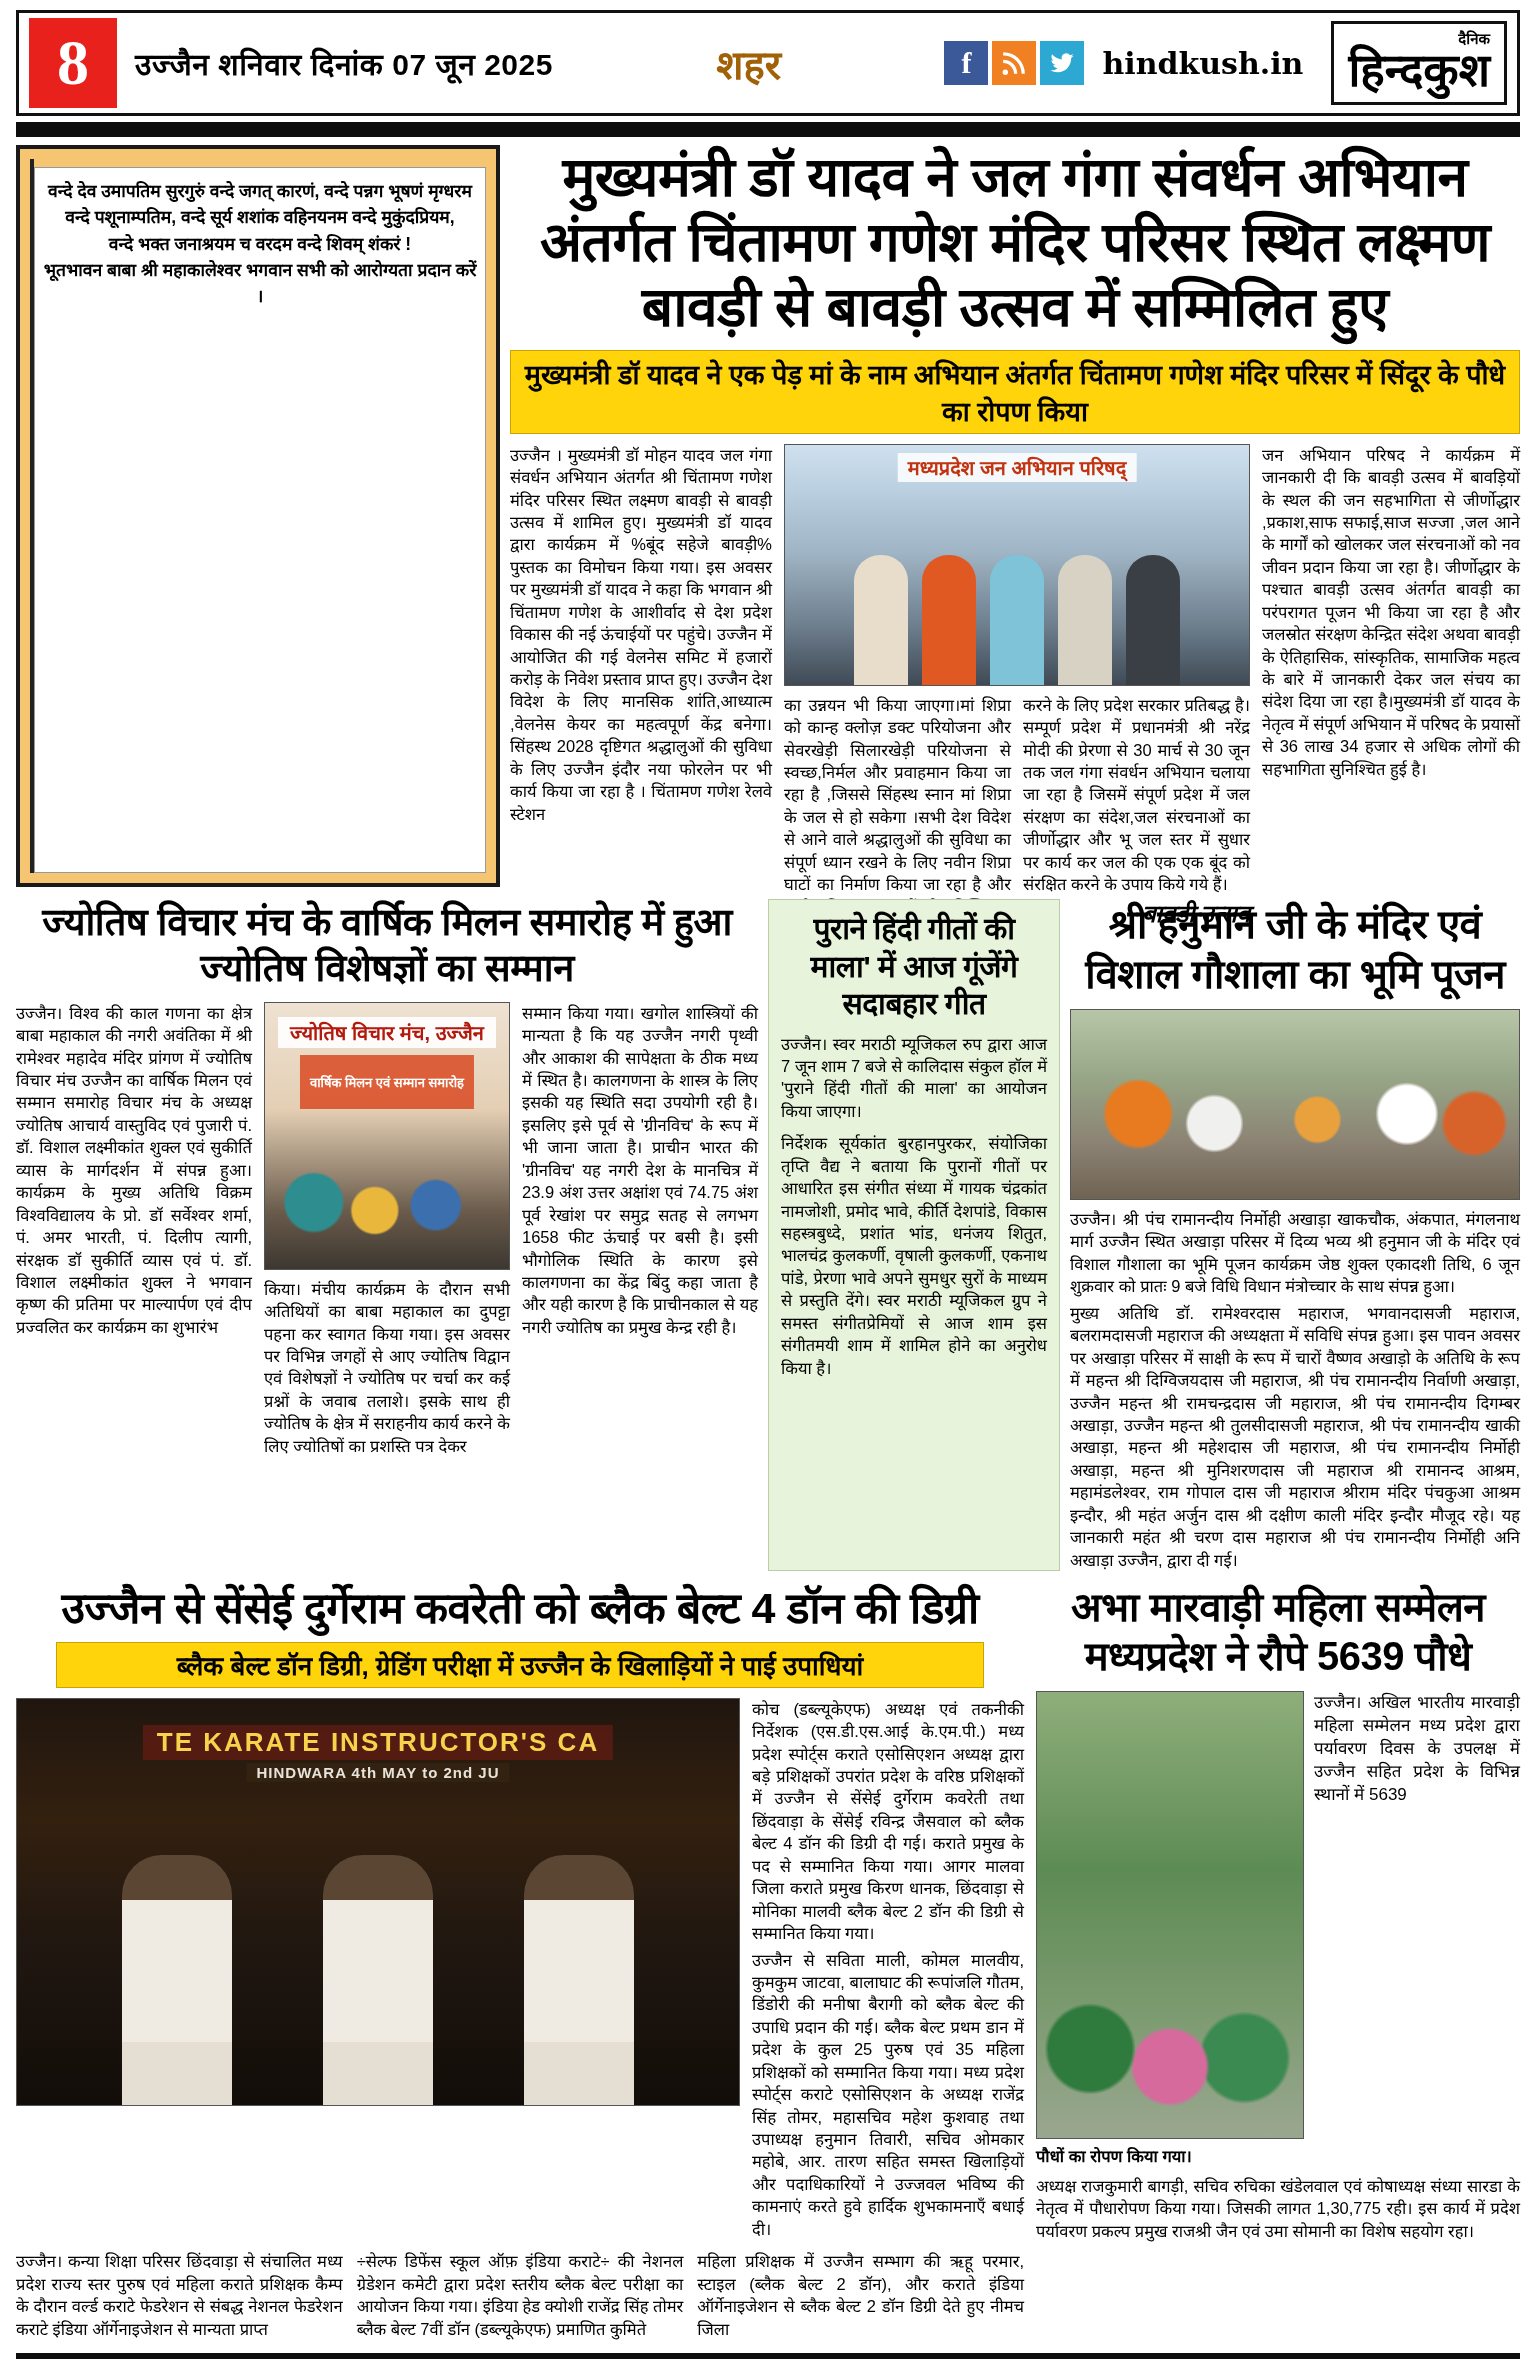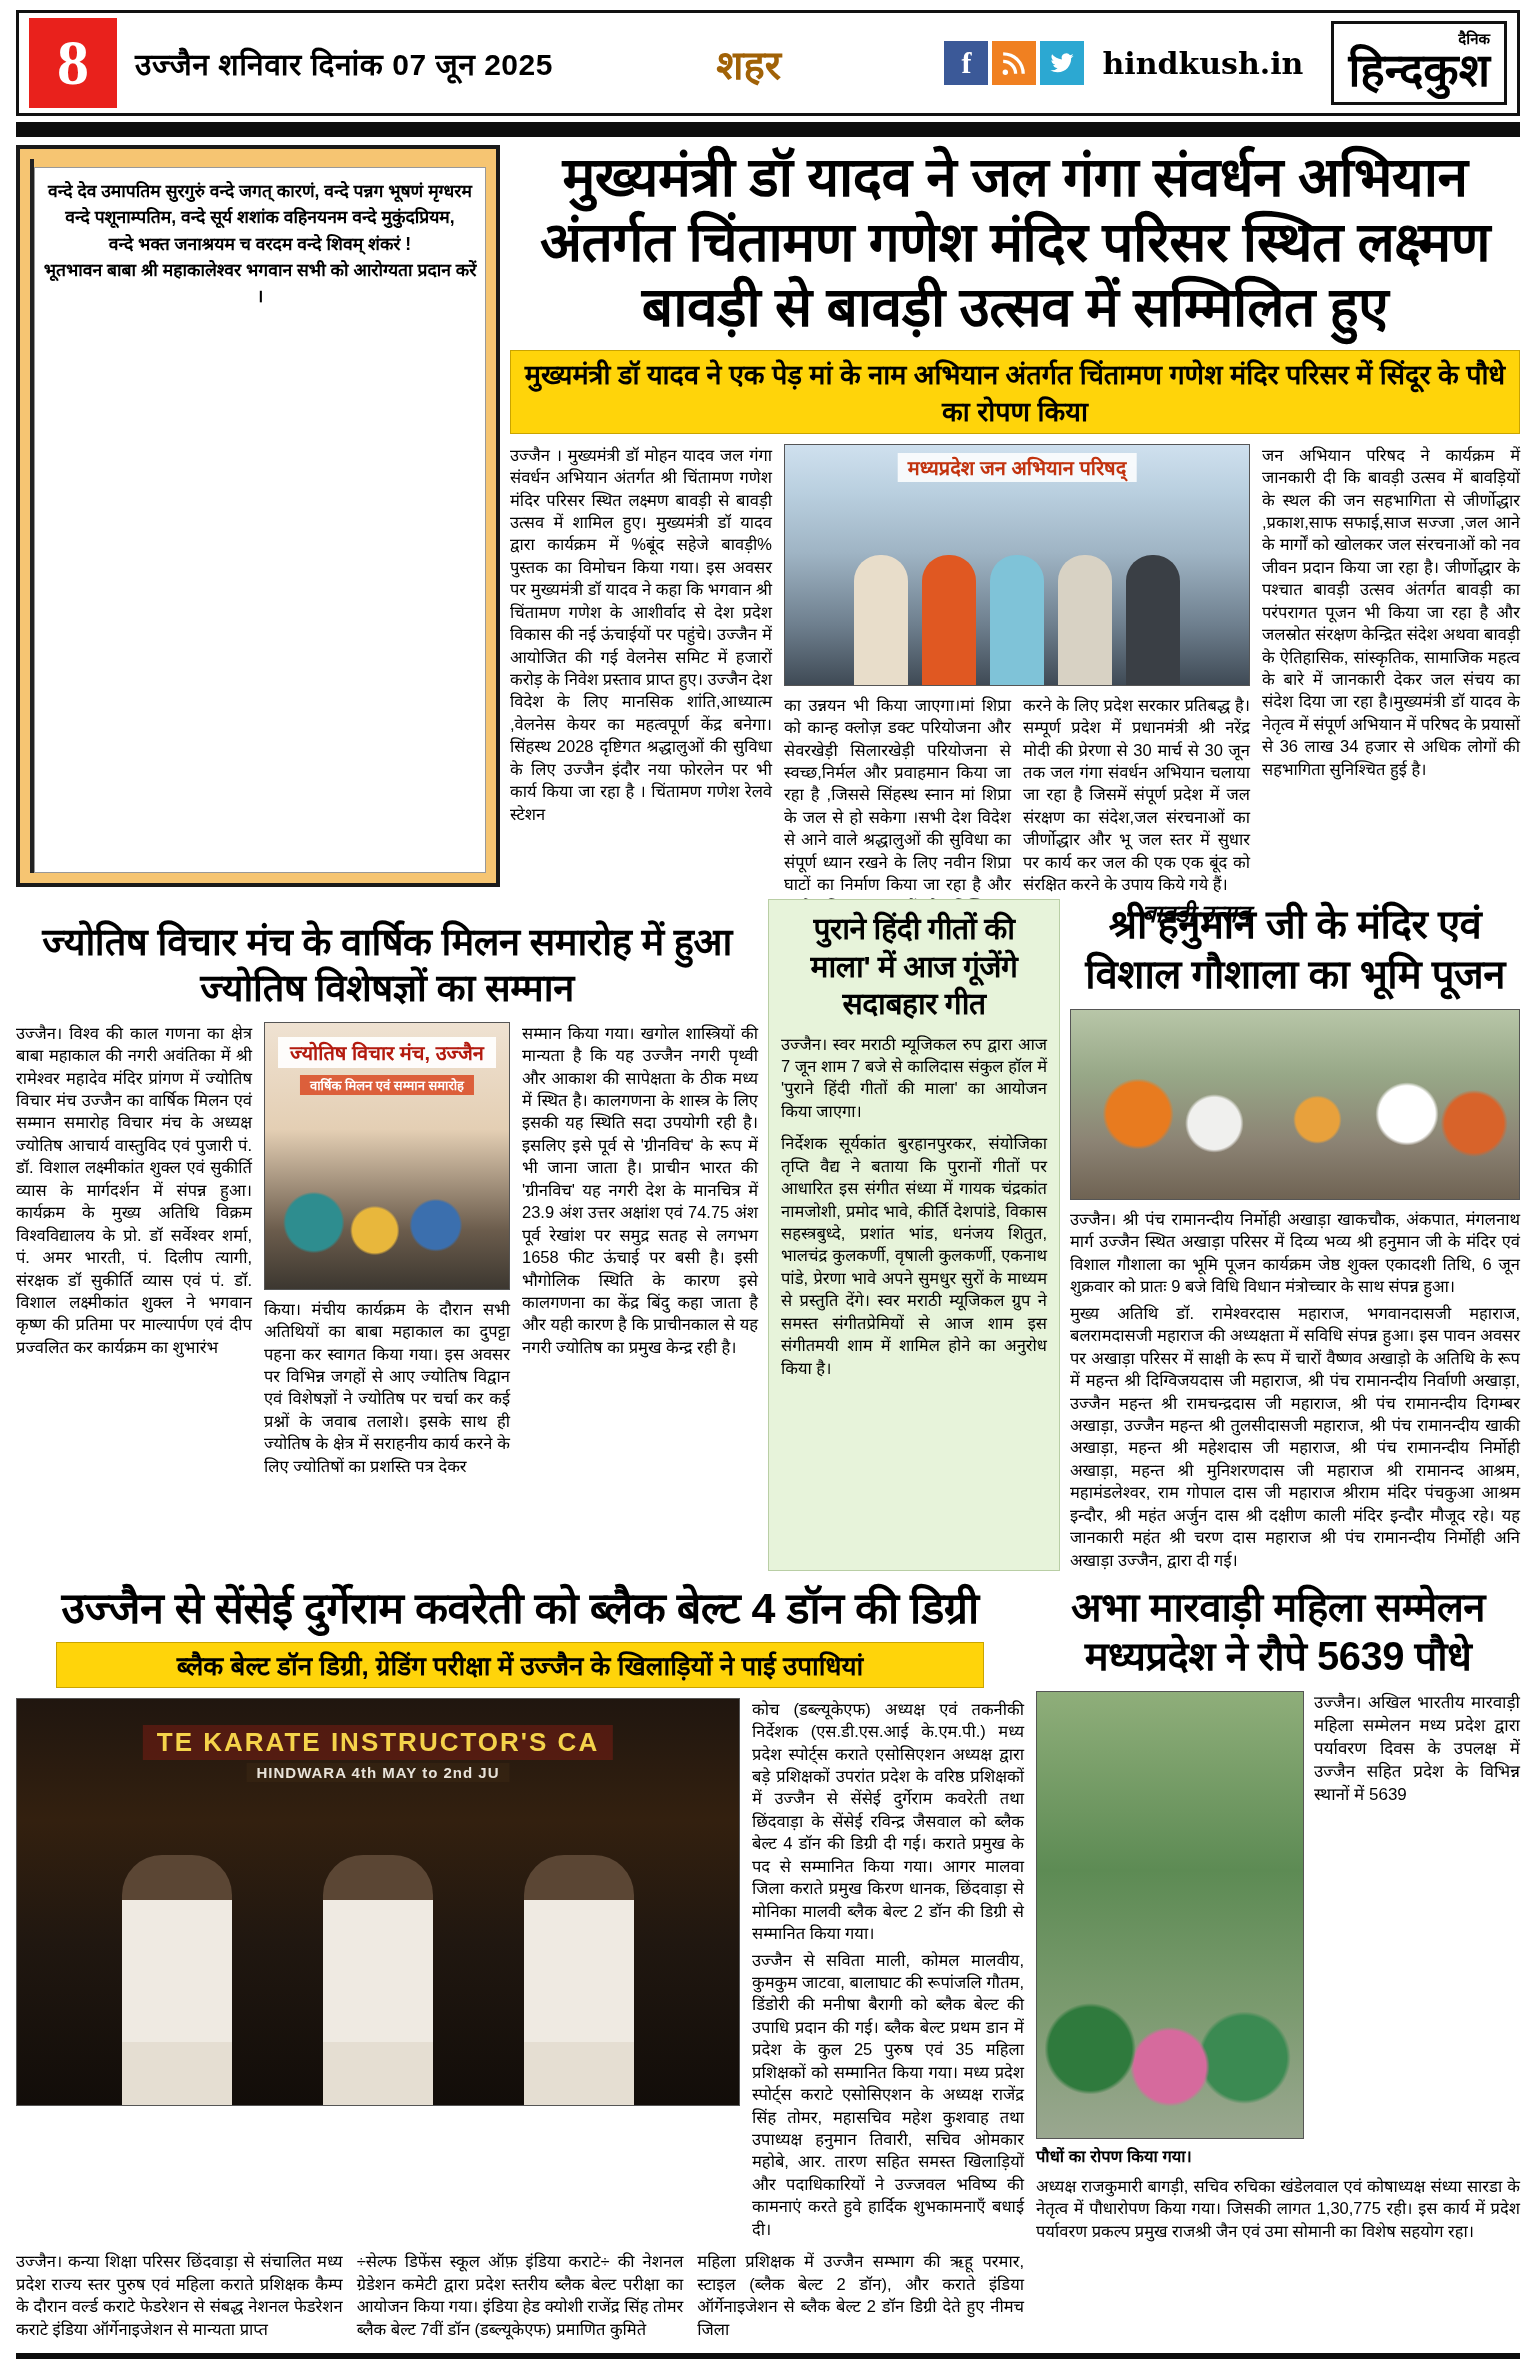--- a/index.html
+++ b/index.html
@@ -92,34 +92,34 @@
   }
   .cm-figs { position:absolute; bottom:0; left:0; right:0; height:150px; display:flex; justify-content:center; gap:14px; align-items:flex-end; }
   .fig { width:54px; height:130px; border-radius:26px 26px 0 0; }
   .lead-midcols { display:flex; gap:12px; margin-top:8px; flex:1; }
   .lead-midcols .c { flex:1; }
   .lead-col-right { flex:0 0 258px; }
 
   
   .mid-section { display:flex; gap:10px; margin-top:12px; height:672px; }
   .jyotish { flex:0 0 742px; display:flex; flex-direction:column; }
-  .jyotish-headline { font-size:38px; line-height:1.22;margin-top:20px; }
+  .jyotish-headline { font-size:38px; line-height:1.22; }
   .jyotish-body { display:flex; gap:12px; margin-top:10px; flex:1; }
   .jyo-col { flex:0 0 236px; }
   .jyo-mid { flex:1; display:flex; flex-direction:column; }
   .jyo-photo {
     height:268px;
     background:
       radial-gradient(circle at 20% 75%, #2e8d8f 0 10%, transparent 11%),
       radial-gradient(circle at 45% 78%, #e8b73c 0 9%, transparent 10%),
       radial-gradient(circle at 70% 76%, #3b6fae 0 9%, transparent 10%),
       linear-gradient(180deg,#efe2d2 0%, #e4cfb4 40%, #6b5c4c 78%, #3c3730 100%);
   }
   .jyo-photo .banner1 { top:14px; background:rgba(255,255,255,.92); color:#b31a0e; font-size:20px; padding:2px 12px; }
-  .jyo-photo .banner2 { top:52px; background:rgba(217,74,35,.85); color:#fff; font-size:13px; padding:1px 10px; }
+  .jyo-photo .banner2 { top:52px; background:rgba(217,74,35,.85); color:#fff; font-size:13px; padding:18px 10px; }
 
   .geet-box { flex:0 0 292px; background:#e7f3da; border:1px solid #b9ceA5; padding:10px 12px; }
   .geet-headline { font-size:30px; line-height:1.25; }
   .geet-box .btxt { margin-top:10px; }
 
   .hanuman { flex:1; display:flex; flex-direction:column; }
   .hanuman-headline { font-size:40px; line-height:1.25; }
   .hanuman-photo {
     height:278px; margin-top:10px;
     background:

